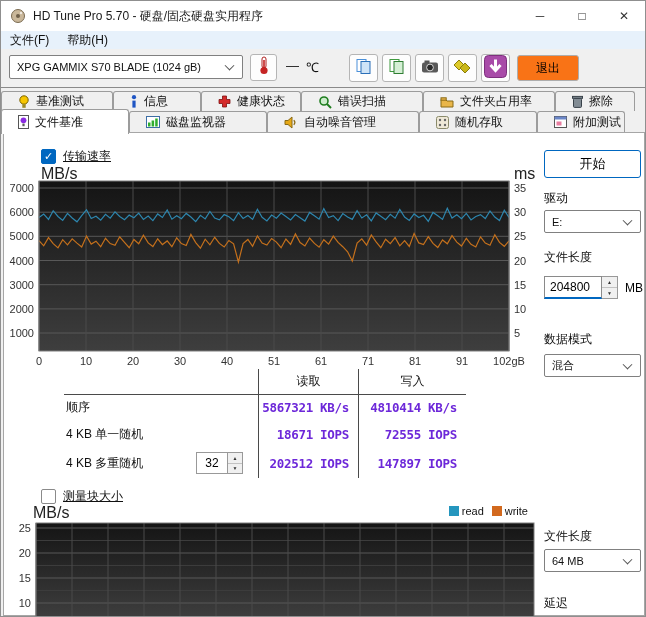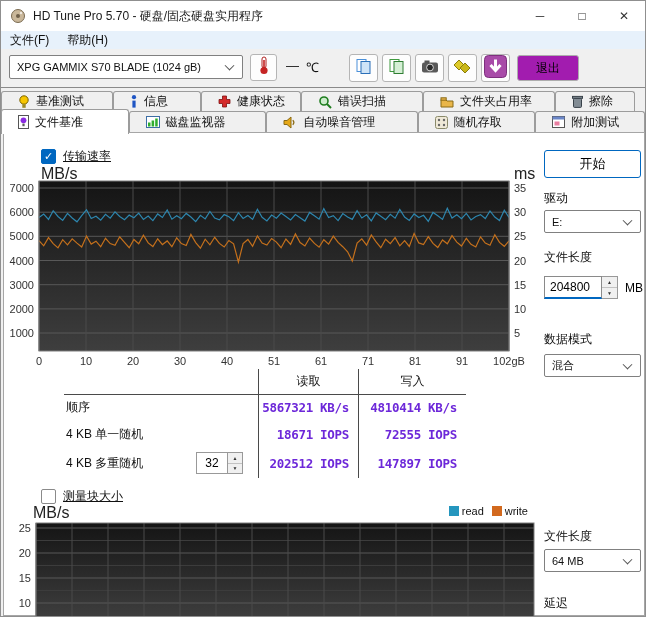--- a/index.html
+++ b/index.html
@@ -31,21 +31,21 @@
   #device-combo { left: 8px; top: 54px; width: 234px; height: 24px; }
   .tb-btn { position: absolute; background: #fdfdfd; border: 1px solid #b5b5b5; border-radius: 3px;
             display: flex; align-items: center; justify-content: center; }
   #thermo-btn { left: 249px; top: 53px; width: 27px; height: 27px; }
   .temp-dash { position: absolute; left: 285px; top: 57px; font-size: 13px; color: #111; }
   .temp-unit { position: absolute; left: 305px; top: 57px; font-size: 13px; color: #111; }
   .icon-btn { width: 29px; height: 28px; top: 53px; }
   #btn-copytext { left: 348px; } #btn-copyimg { left: 381px; } #btn-camera { left: 414px; }
   #btn-save { left: 447px; } #btn-download { left: 480px; }
   #exit-btn { position: absolute; left: 516px; top: 54px; width: 62px; height: 26px;
-              background: #a21caf; border: 1px solid #adadad; border-radius: 3px;
+              background: #f97316; border: 1px solid #adadad; border-radius: 3px;
               font-size: 12px; display: flex; align-items: center; justify-content: center; }
 
   
   .tabstrip { position: absolute; left: 0; top: 87px; width: 100%; height: 44px; background: #f0f0f0; }
   .tabrow { position: absolute; left: 0; width: 100%; display: flex; }
   .tabrow.r1 { top: 3px; height: 20px; }
   .tabrow.r2 { top: 23px; height: 21px; }
   .tab { height: 100%; background: #f0f0f0; border: 1px solid #9c9c9c; border-bottom: none;
          border-radius: 3px 3px 0 0; display: flex; align-items: center; gap: 6px;
          padding-left: 16px; font-size: 12px; color: #111; position: relative; }
@@ -281,21 +281,21 @@
             <svg width="13" height="13">
               <rect x="0.5" y="0.5" width="12" height="12" rx="2" fill="#efe9d8" stroke="#8a8a6a"></rect>
               <circle cx="4" cy="4" r="1.2" fill="#666"></circle>
               <circle cx="9" cy="4" r="1.2" fill="#666"></circle>
               <circle cx="4" cy="9" r="1.2" fill="#666"></circle>
               <circle cx="9" cy="9" r="1.2" fill="#666"></circle>
             </svg>
           </span>
         <span>随机存取</span>
       </div>
-      <div class="tab" style="width:110px">
+      <div class="tab" style="width:88px">
         <span class="ticon">
             <svg width="13" height="12">
               <rect x="0.5" y="0.5" width="12" height="11" fill="#fff" stroke="#555"></rect>
               <rect x="0.5" y="0.5" width="12" height="3" fill="#6a86c8"></rect>
               <rect x="2.5" y="5.5" width="5" height="4" fill="#e87da0"></rect>
             </svg>
           </span>
         <span>附加测试</span>
       </div>
     </div>

